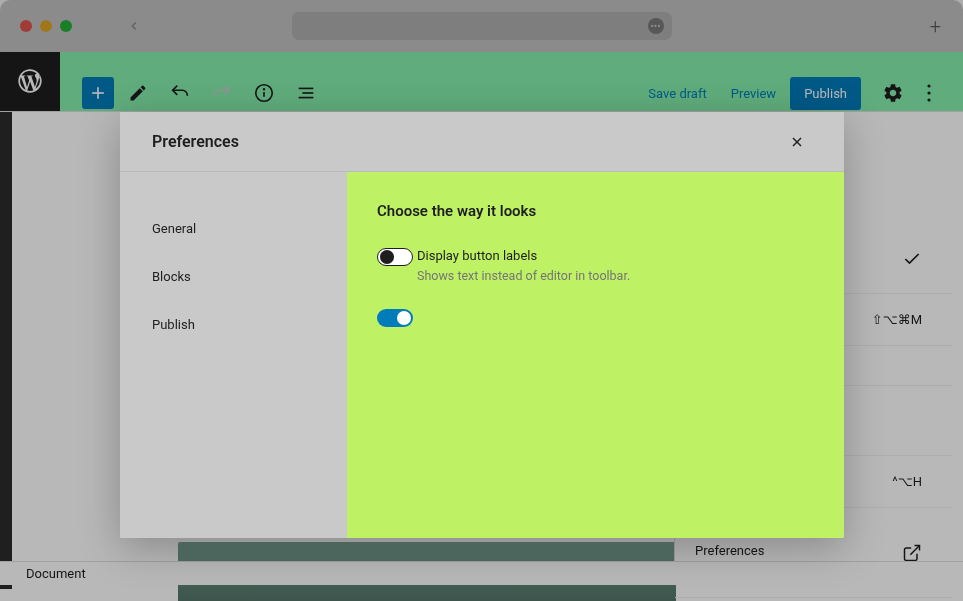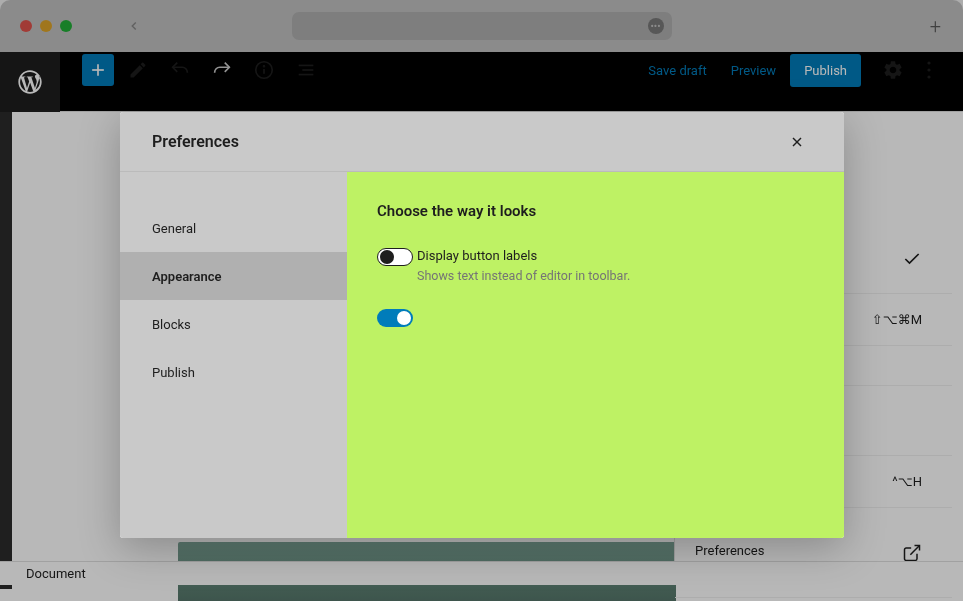--- a/index.html
+++ b/index.html
@@ -11,21 +11,21 @@
   .traffic span { width: 12px; height: 12px; border-radius: 50%; display:block; }
   .tl-red { background: #ff5f57; }
   .tl-yellow { background: #febc2e; }
   .tl-green { background: #28c840; }
   .tb-back { margin-left: 55px; color:#888; }
   .tb-url { position:absolute; left:50%; transform:translateX(-50%); width:380px; height:28px; background:#c8c8c8; border-radius:7px; display:flex; align-items:center; justify-content:flex-end; padding:0 8px;}
   .tb-url-dots { width:16px; height:16px; border-radius:50%; background:#8a8a8a; color:#ddd; font-size:10px; display:flex; align-items:center; justify-content:center;}
   .tb-plus { position:absolute; right:22px; color:#666; font-size:20px; font-weight:300;}
 
   
-  .editor-header { height: 60px; background:#000000; display:flex; align-items:flex-start; border-bottom:1px solid #e0e0e0;}
+  .editor-header { height: 60px; background:#86efac; display:flex; align-items:flex-end; border-bottom:1px solid #e0e0e0;}
   .wp-logo { width:60px; height:60px; background:#1e1e1e; display:flex; align-items:center; justify-content:center; }
   .wp-logo svg { width:28px; height:28px; fill:#fff;}
   .hdr-left { display:flex; align-items:center; gap:6px; padding-left:22px;}
   .hdr-add { width:32px; height:32px; background:#007cba; border-radius:3px; display:flex; align-items:center; justify-content:center; color:#fff;}
   .hdr-icon { width:36px; height:36px; display:flex; align-items:center; justify-content:center; color:#1e1e1e;}
   .hdr-icon.disabled { color:#bbb; }
   .hdr-right { margin-left:auto; display:flex; align-items:center; gap:4px; padding-right:20px;}
   .hdr-link { color:#007cba; font-size:13px; padding:8px 10px; cursor:pointer;}
   .hdr-publish { background:#007cba; color:#fff; font-size:13px; padding:9px 14px; border-radius:3px;}
   .hdr-gear { width:36px; height:36px; display:flex; align-items:center; justify-content:center; color:#1e1e1e; margin-left:10px;}
@@ -198,21 +198,20 @@
     <div class="modal-close">
       <svg width="16" height="16" viewBox="0 0 24 24" fill="none" stroke="#1e1e1e" stroke-width="2">
           <line x1="18" y1="6" x2="6" y2="18"></line>
           <line x1="6" y1="6" x2="18" y2="18"></line>
         </svg>
     </div>
   </div>
   <div class="modal-body">
     <div class="modal-nav">
       <div class="nav-item">General</div>
-      <div class="nav-item active">Appearance</div>
       <div class="nav-item">Blocks</div>
       <div class="nav-item">Publish</div>
     </div>
     <div class="modal-content">
       <div class="section-title">Choose the way it looks</div>
 
       <div class="setting-row">
         <div class="toggle off">
             <div class="knob"></div>
           </div>

